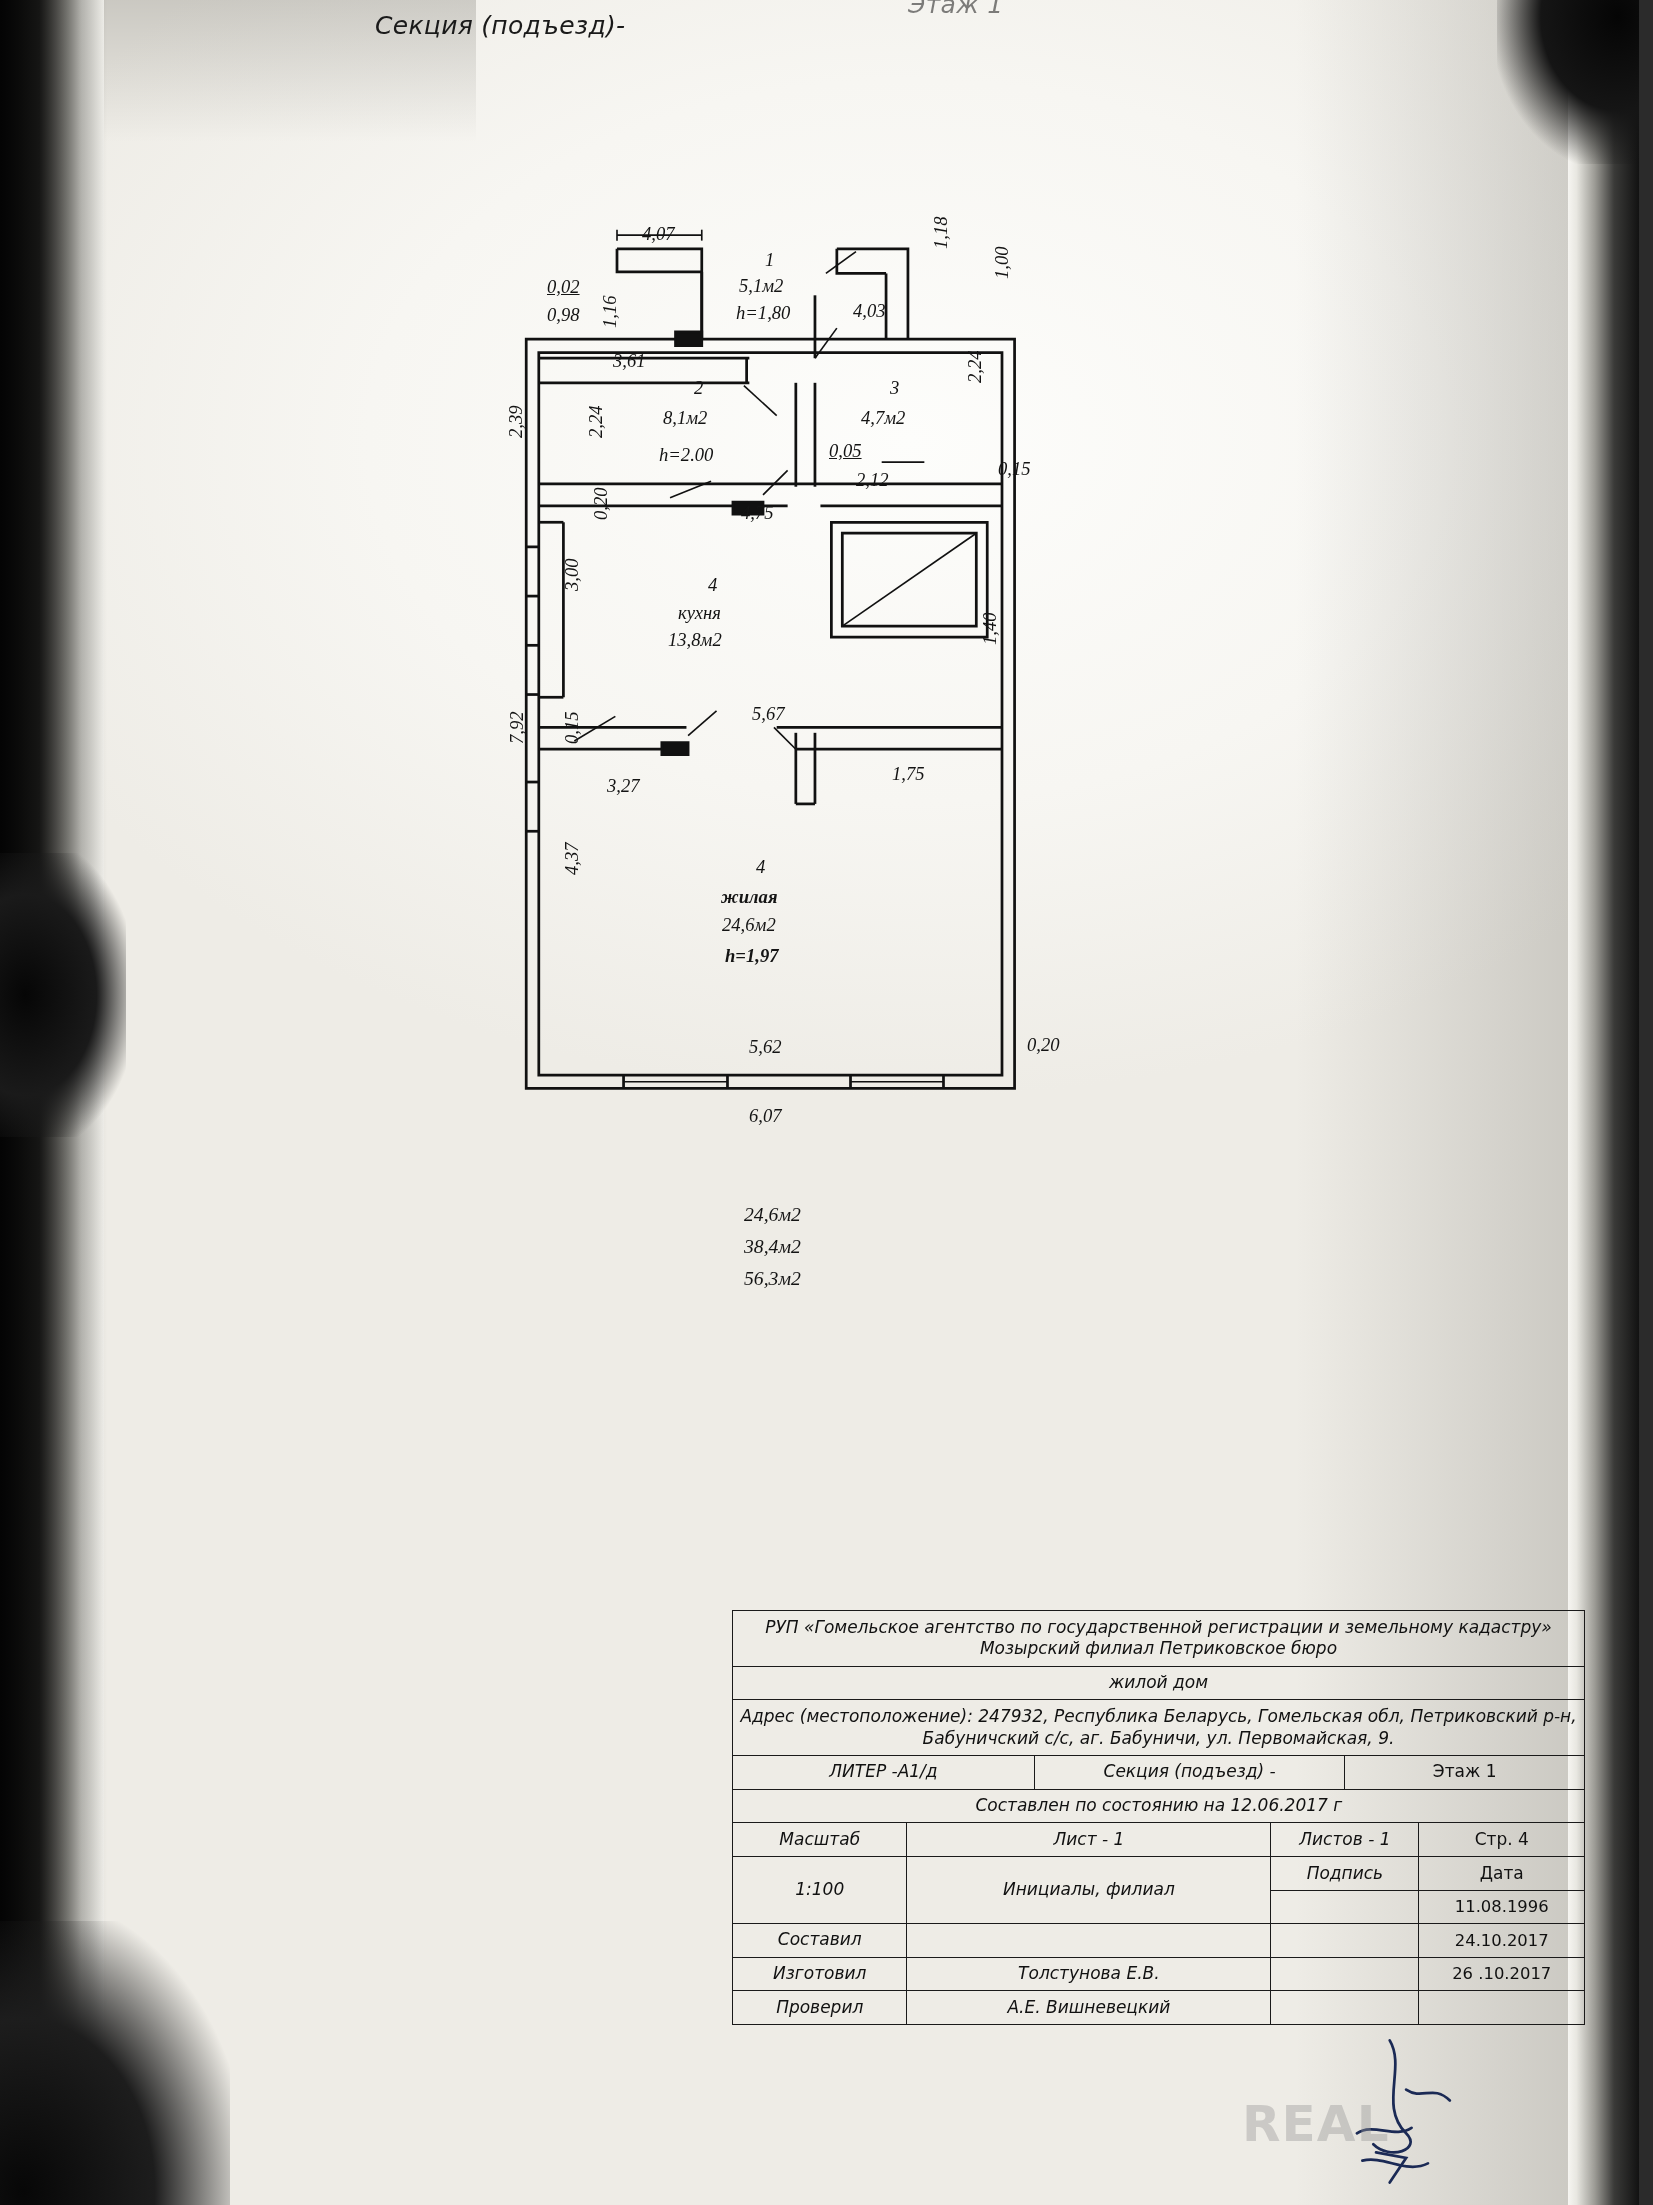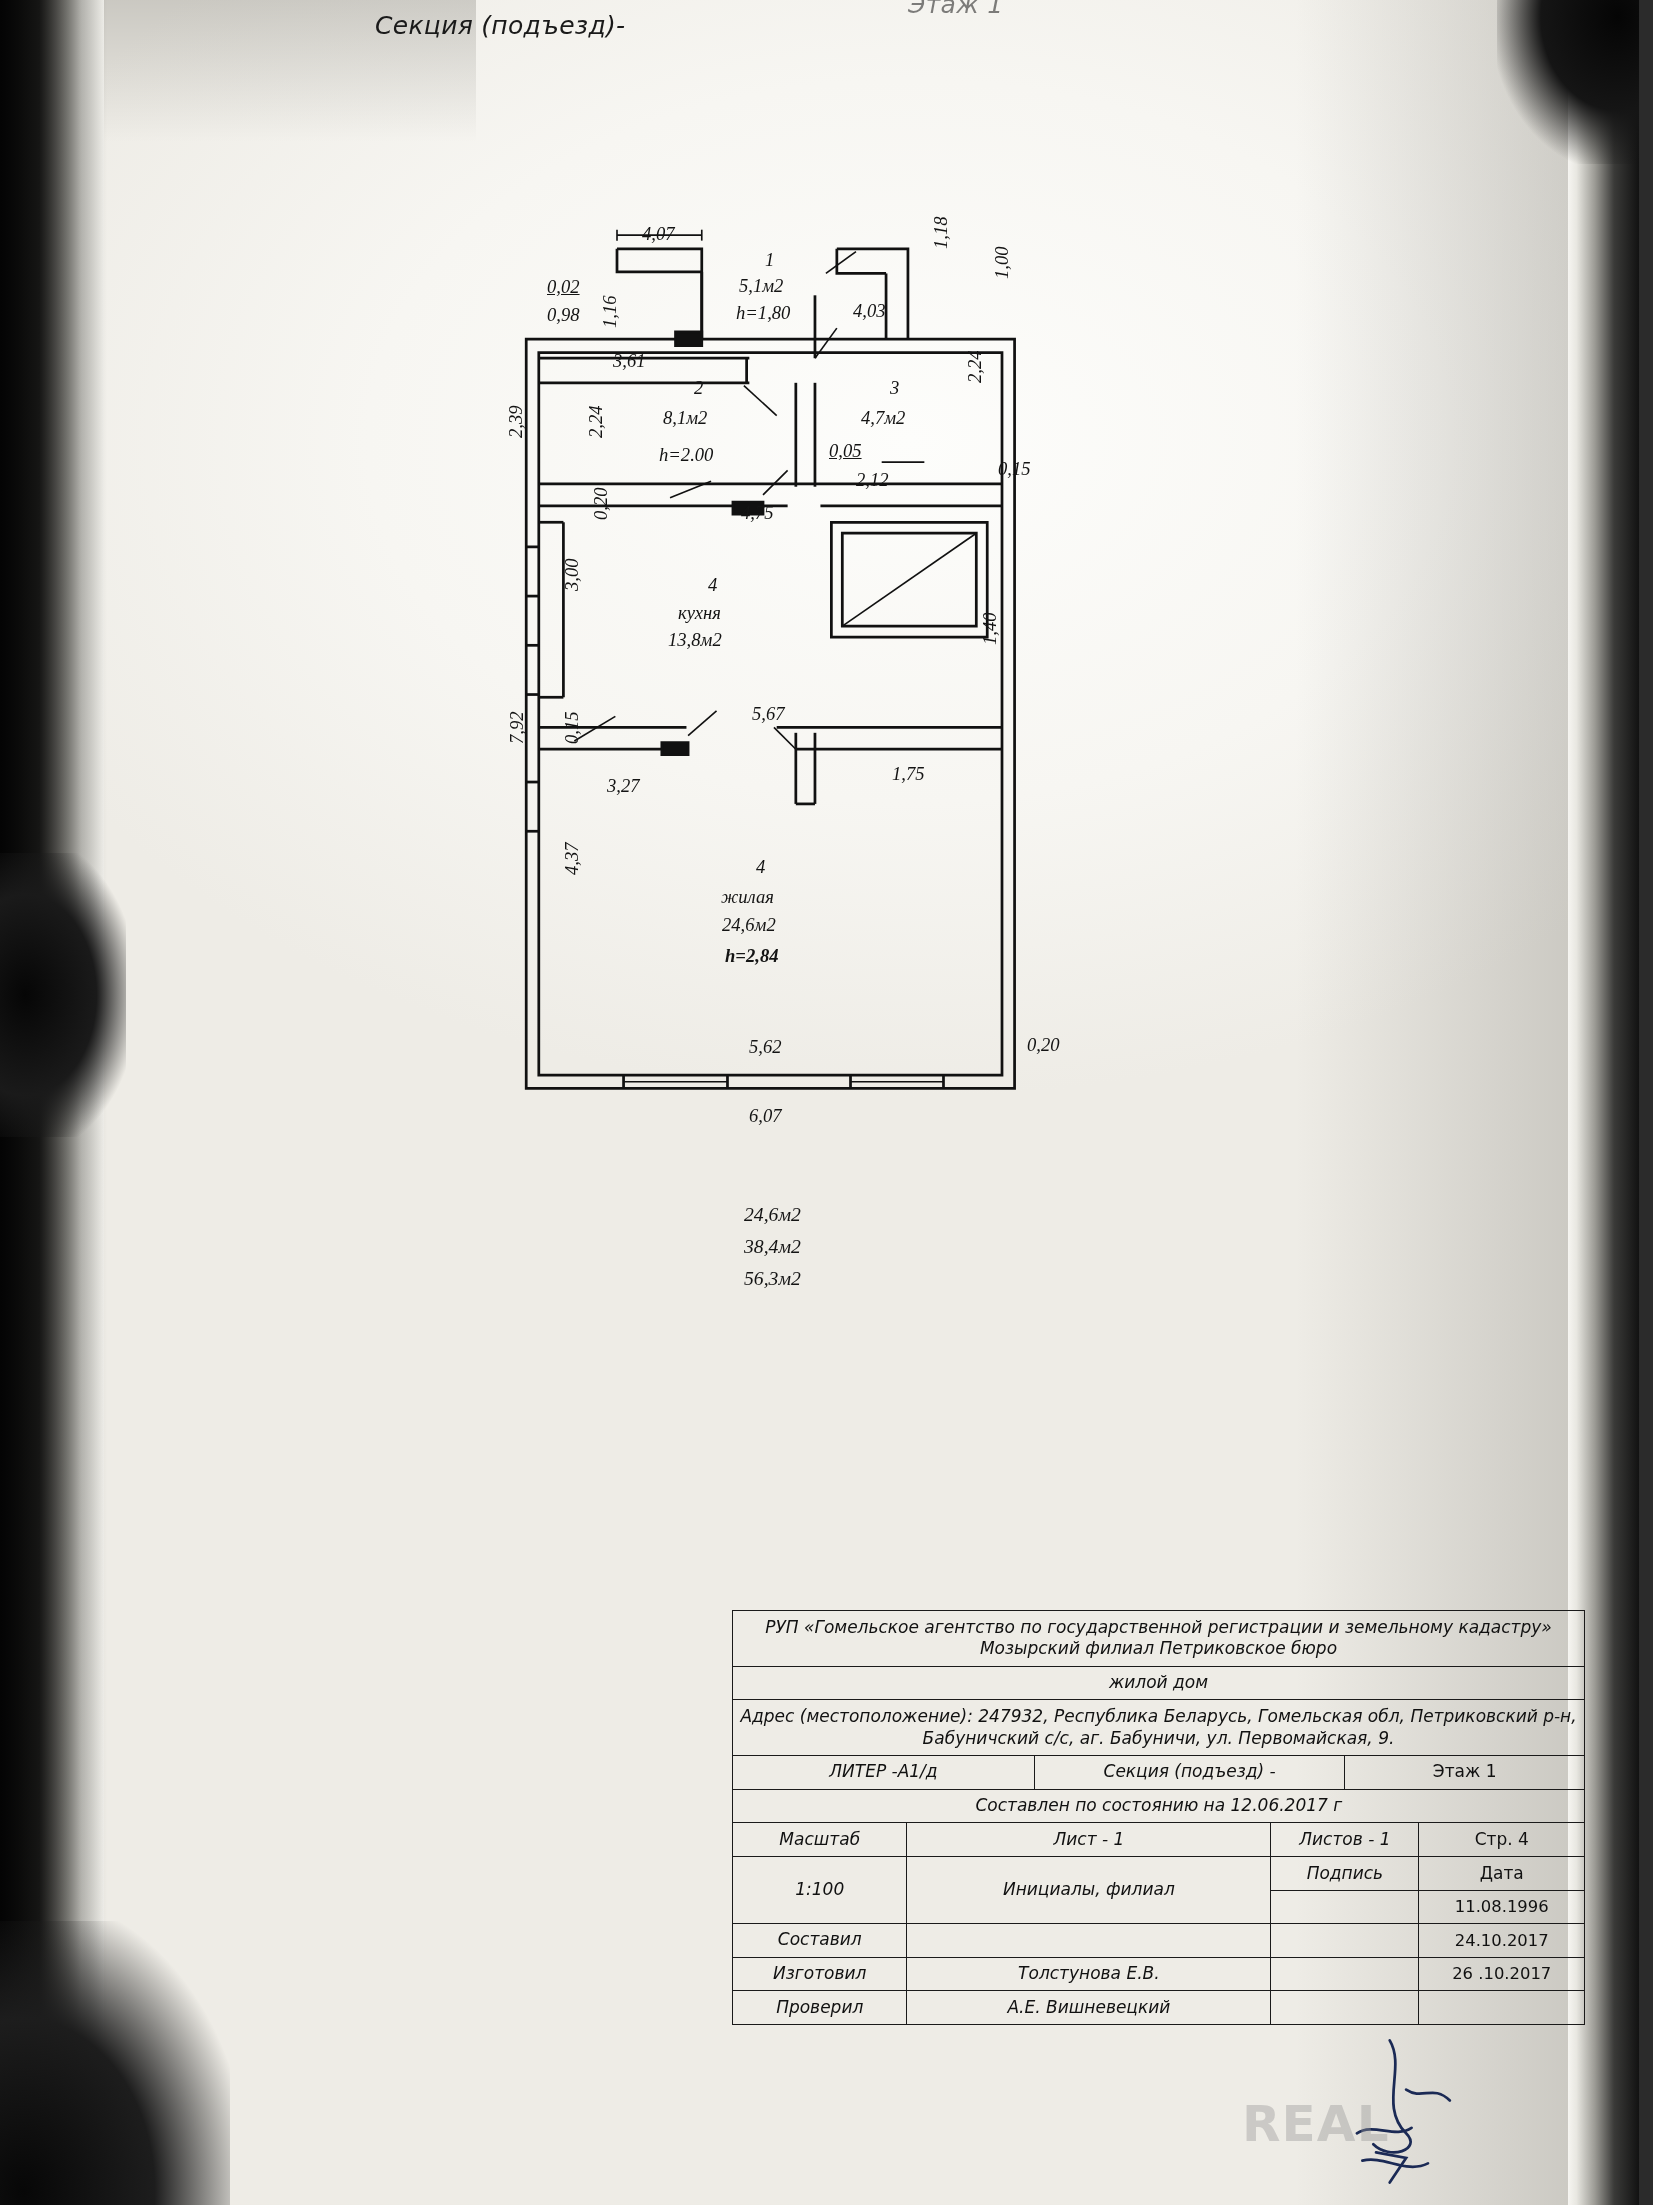--- a/index.html
+++ b/index.html
@@ -299,23 +299,23 @@
     <div class="t" style="left:659px; top:444px;">h=2.00</div>
 
     <div class="t" style="left:890px; top:377px;">3</div>
     <div class="t" style="left:861px; top:407px;">4,7м2</div>
 
     <div class="t" style="left:708px; top:574px;">4</div>
     <div class="t" style="left:678px; top:602px;">кухня</div>
     <div class="t" style="left:668px; top:629px;">13,8м2</div>
 
     <div class="t" style="left:756px; top:856px;">4</div>
-    <div class="t" style="left:721px; top:886px;">жилая</div>
+    <div class="t" style="left:721px; top:886px;font-weight:bold;">жилая</div>
     <div class="t" style="left:722px; top:914px;">24,6м2</div>
-    <div class="t" style="left:725px; top:945px; font-weight:bold;">h=2,84</div>
+    <div class="t" style="left:725px; top:945px; font-weight:bold;">h=1,97</div>
 
     <div class="t" style="left:744px; top:1203px; font-size:19.7px;">24,6м2</div>
     <div class="t" style="left:744px; top:1235px; font-size:19.7px;">38,4м2</div>
     <div class="t" style="left:744px; top:1267px; font-size:19.7px;">56,3м2</div>
   </div>
 
   <table class="tbl">
     <tbody>
         <tr>
       <td colspan="6">РУП «Гомельское агентство по государственной регистрации и земельному кадастру» Мозырский филиал Петриковское бюро</td>

